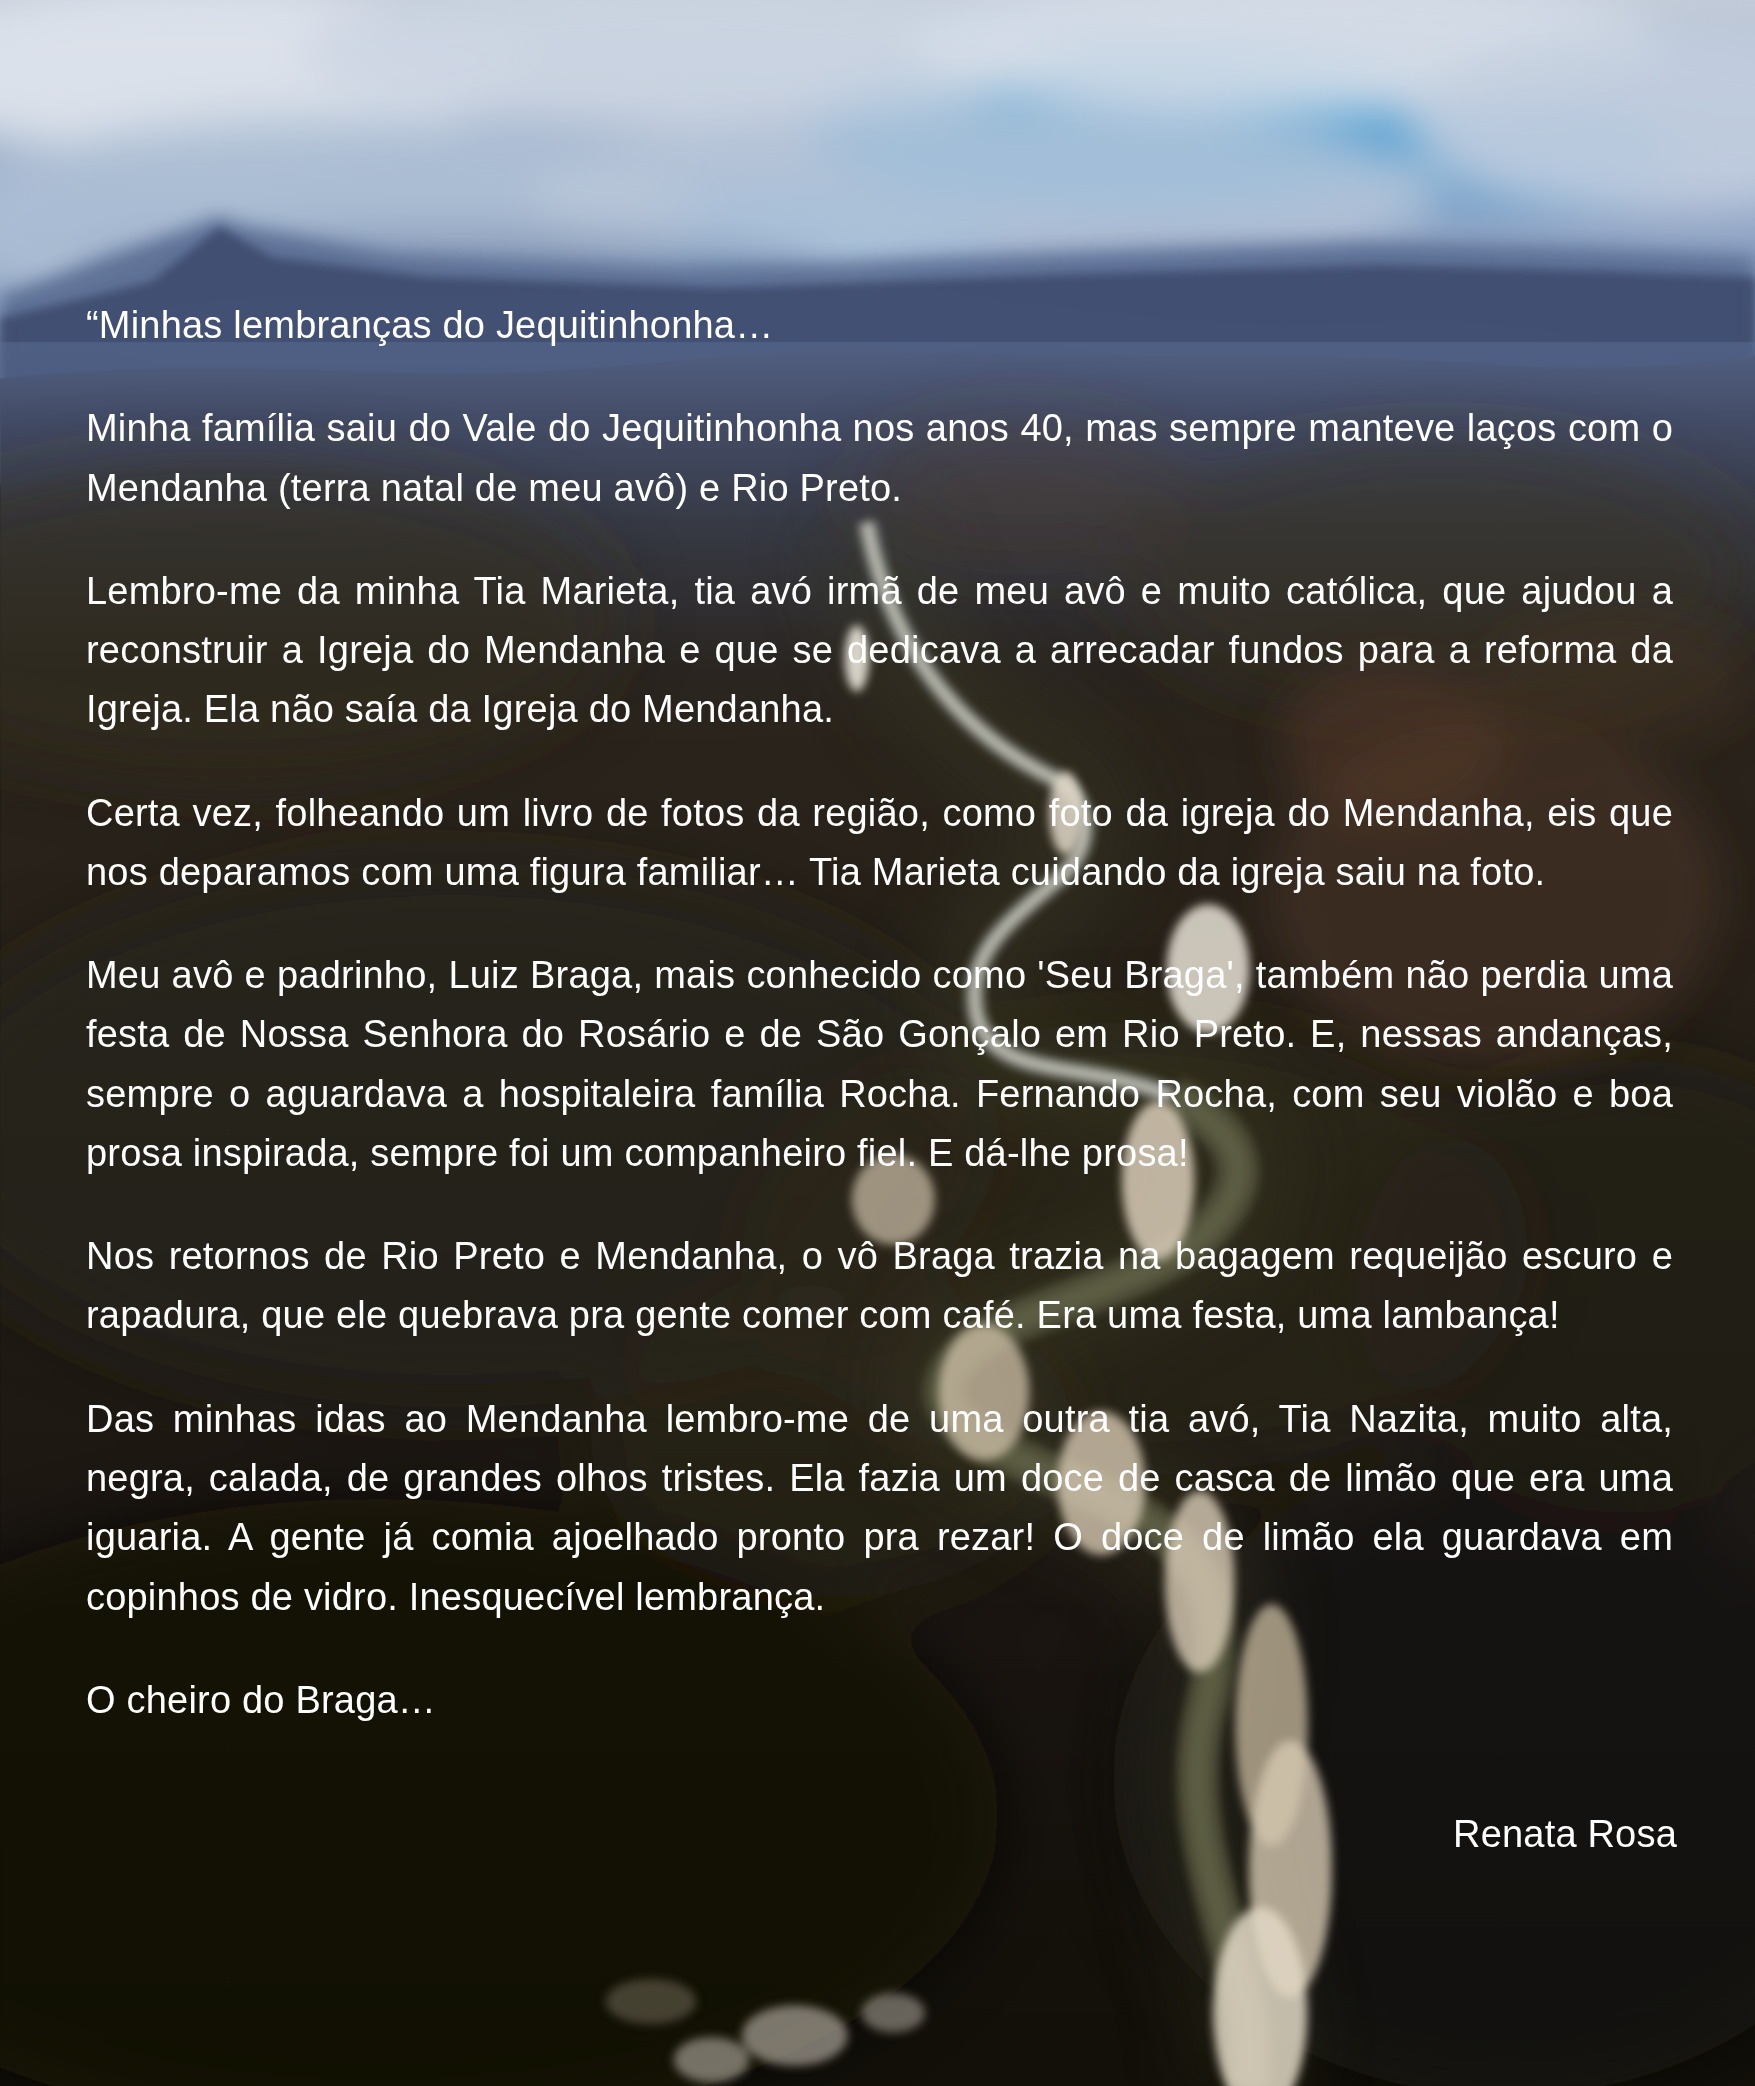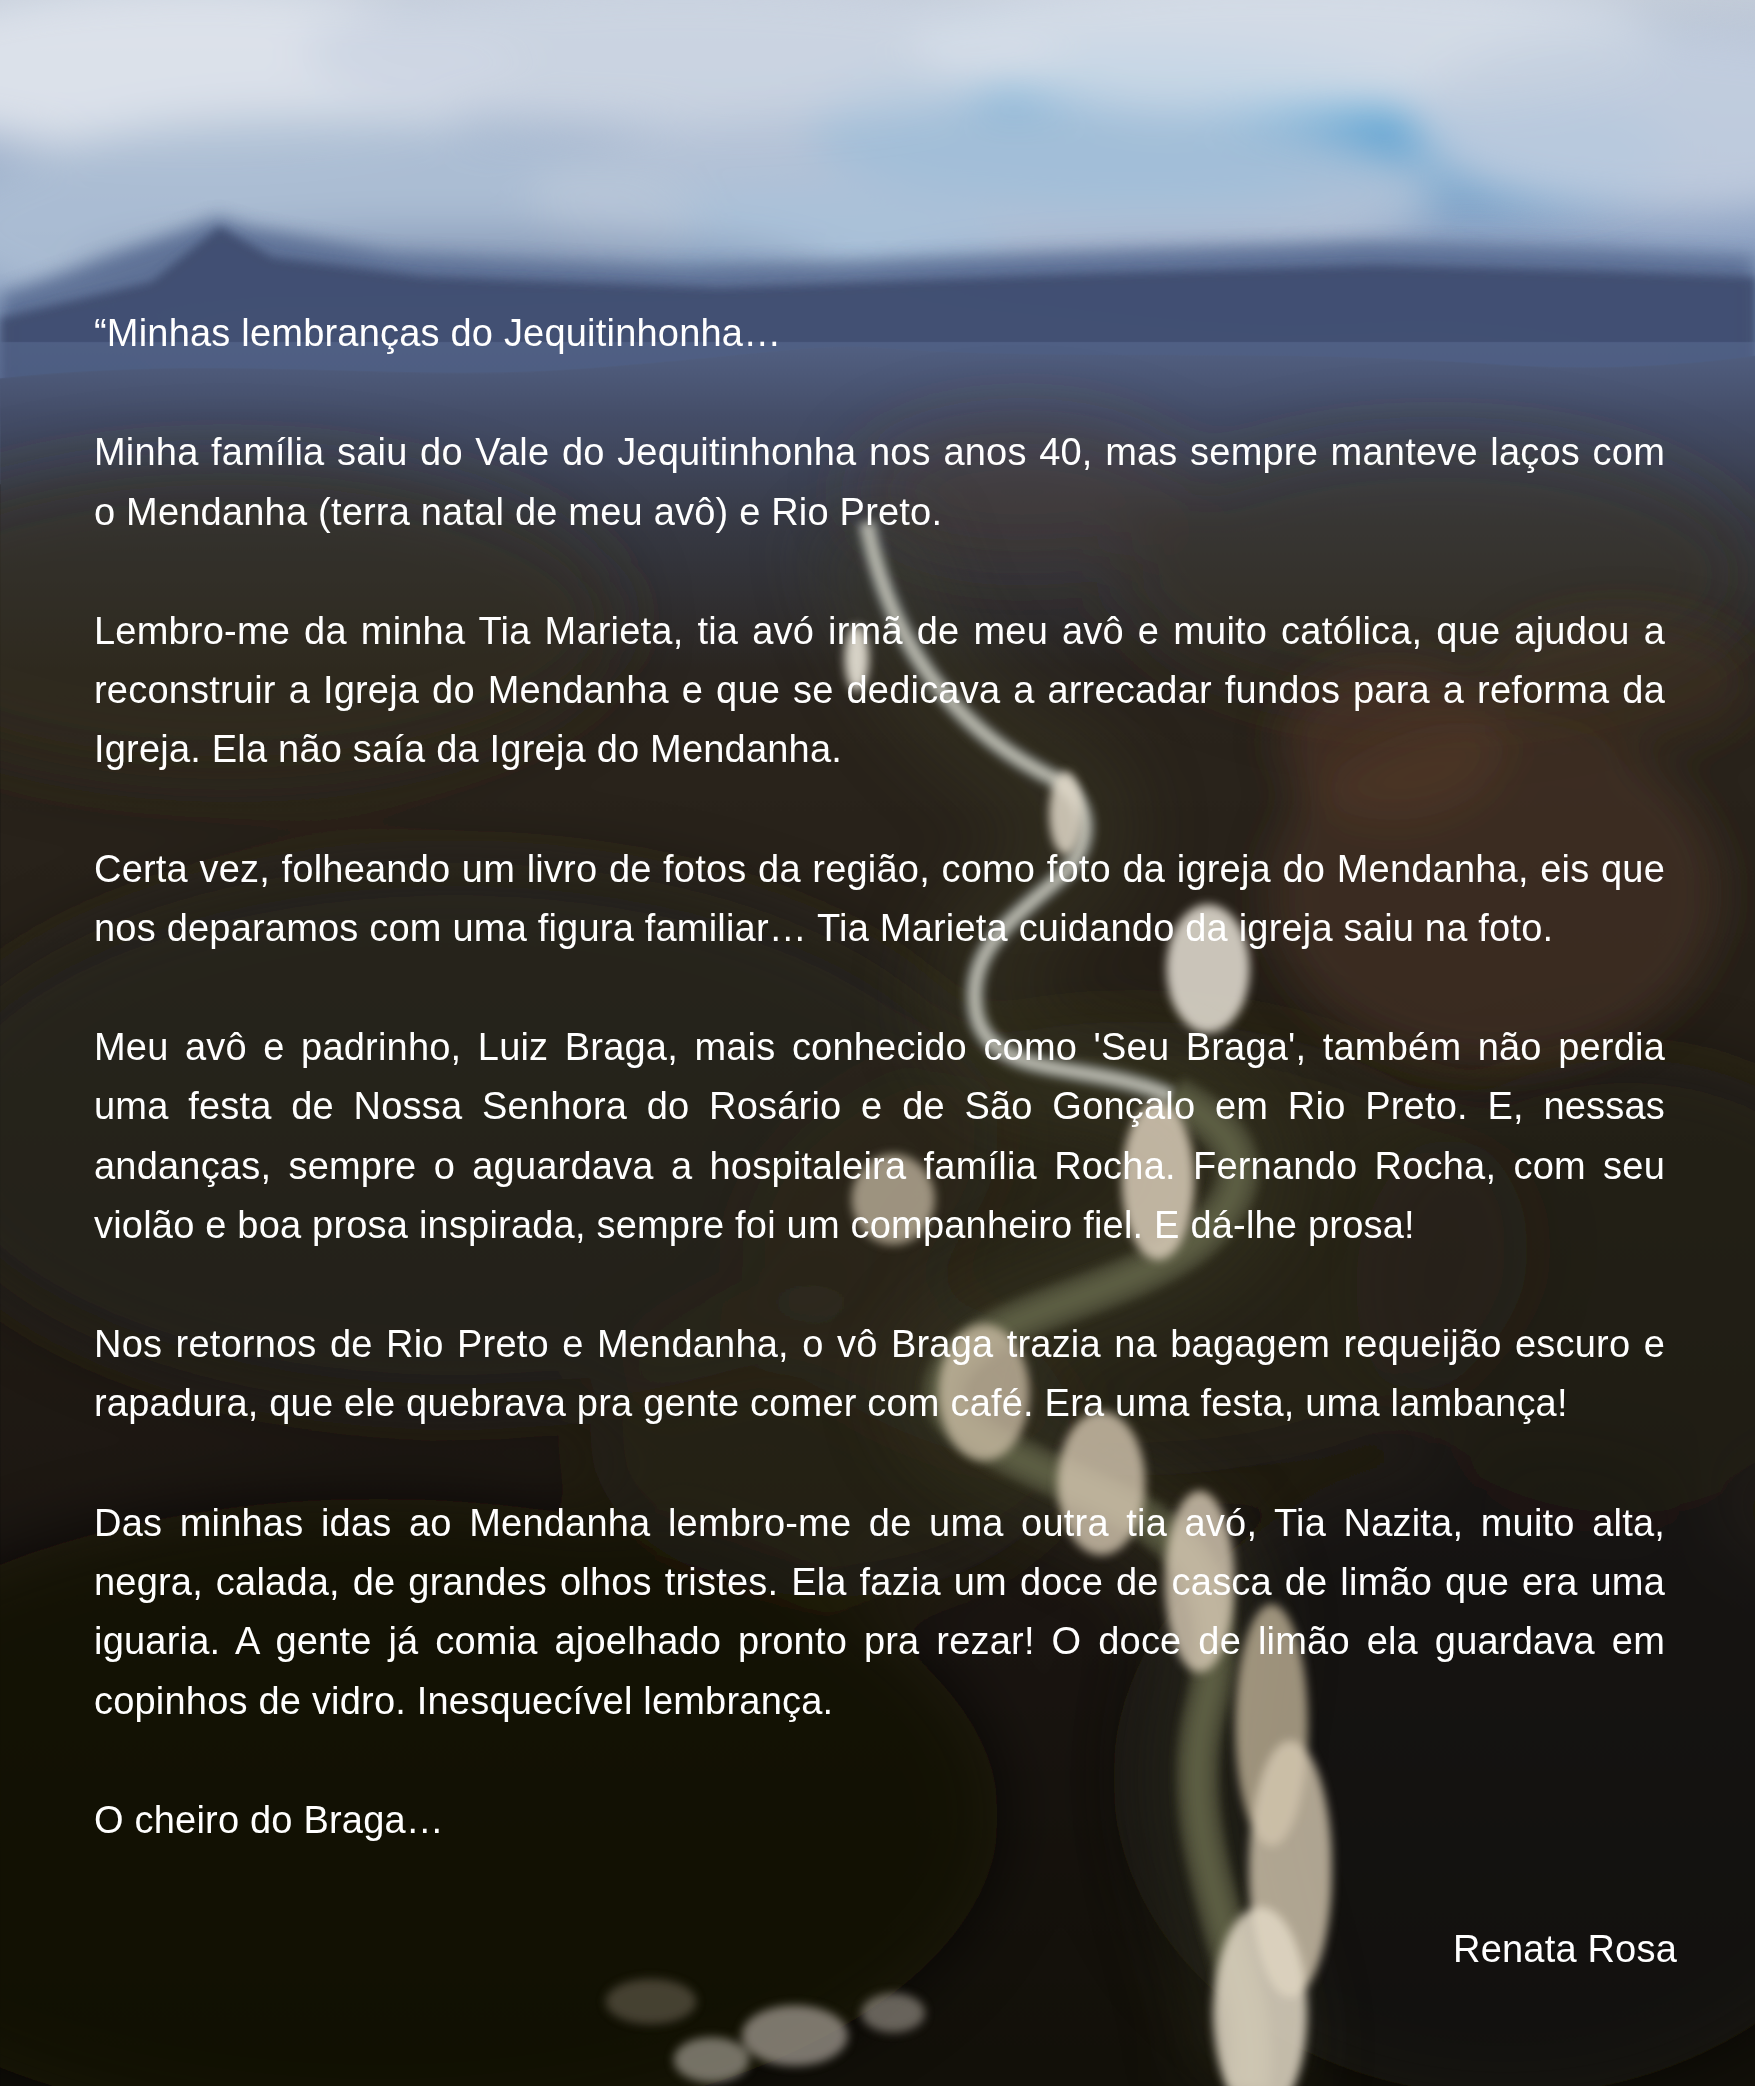--- a/index.html
+++ b/index.html
@@ -13,24 +13,24 @@
   .content{
     position:absolute;
     left:82px;right:79px;top:292px;
     display:flex;flex-direction:column;gap:36px;
     color:#ffffff;
     font-size:38px;
     font-weight:300;
     line-height:1.56;
     letter-spacing:0.2px;
   }
-  .para{margin:12px;text-align:justify;}
+  .para{margin:4px;text-align:justify;}
   .para.single{text-align:left;}
   .signature{
-    margin-top:22px;
+    margin-top:35px;
     text-align:right;
     line-height:1.56;
   }
   .sig-line{display:block;}
 </style>
 </head>
 <body>
 
 <div class="page">
 

